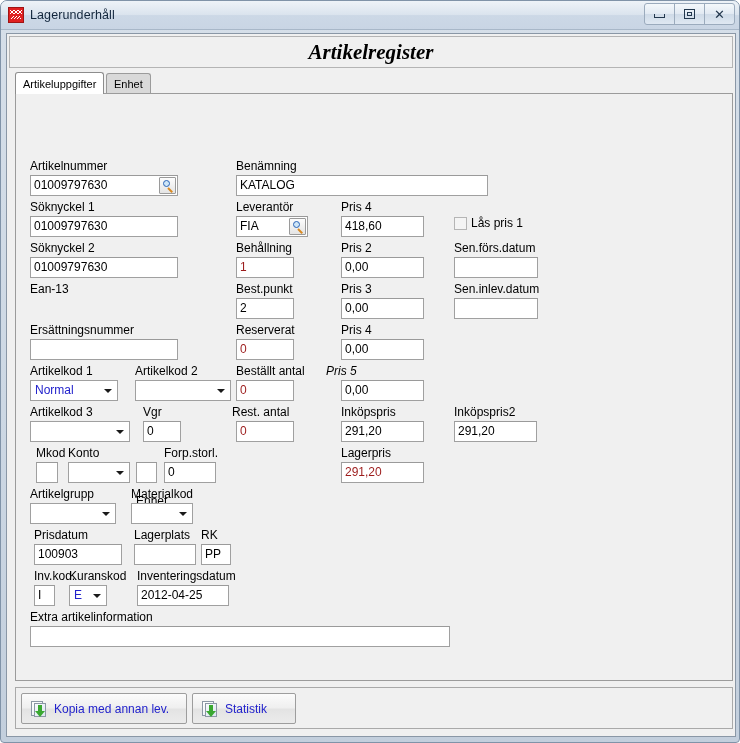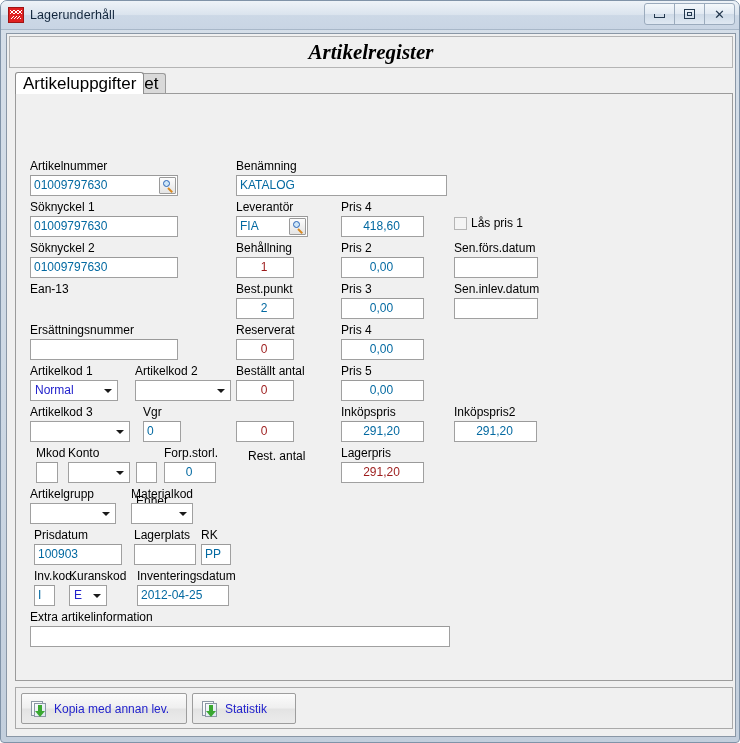--- a/index.html
+++ b/index.html
@@ -148,21 +148,21 @@
     width: 718px; height: 21px;
   }
   .tab {
     position: absolute;
     top: 0;
     height: 21px;
     box-sizing: border-box;
     padding: 0 7px;
     display: flex;
     align-items: center;
-    font-size: 17px;
+    font-size: 11px;
     color: #000;
     background: #d9d9d9;
     border: 1px solid #9b9b9b;
     border-bottom: none;
     border-radius: 3px 3px 0 0;
   }
   .tab.active {
     background: #ffffff;
     border-color: #8d8d8d;
     z-index: 3;
@@ -186,27 +186,27 @@
   }
   .tb {
     position: absolute;
     box-sizing: border-box;
     background: #ffffff;
     border: 1px solid #a0a0a0;
     border-top-color: #9a9a9a;
     height: 21px;
     font-size: 12px;
     font-family: "Liberation Sans", sans-serif;
-    color: #0369a1;
+    color: #000000;
     line-height: 19px;
     padding: 0 3px;
     overflow: hidden;
     white-space: nowrap;
   }
-  .tb.r { text-align: center; padding-right: 5px; }
+  .tb.r { text-align: left; padding-right: 5px; }
   .tb.red { color: #9c1b1b; }
   .tb.hasbtn { padding-right: 22px; }
 
   .lookup {
     position: absolute;
     right: 2px; top: 2px;
     width: 17px; height: 17px;
     box-sizing: border-box;
     background: linear-gradient(to bottom,#fdfdfd,#e4e4e4);
     border: 1px solid #9a9a9a;
@@ -486,57 +486,57 @@
         <span class="arrow"></span>
       </div>
 
       <div class="lbl" style="left:121px; top:475px;">Inventeringsdatum</div>
       <div class="tb" style="left:121px; top:491px; width:92px;">2012-04-25</div>
 
       <div class="lbl" style="left:14px; top:516px;">Extra artikelinformation</div>
       <div class="tb" style="left:14px; top:532px; width:420px;"></div>
 
       <div class="lbl" style="left:220px; top:65px;">Benämning</div>
-      <div class="tb" style="left:220px; top:81px; width:211px;">KATALOG</div>
+      <div class="tb" style="left:220px; top:81px; width:252px;">KATALOG</div>
 
       <div class="lbl" style="left:220px; top:106px;">Leverantör</div>
       <div class="tb hasbtn" style="left:220px; top:122px; width:72px;">FIA</div>
       <div class="lookup" style="left:273px; top:124px;">
         <span class="mg-lens"></span>
           <span class="mg-handle"></span>
       </div>
 
       <div class="lbl" style="left:220px; top:147px;">Behållning</div>
       <div class="tb r red" style="left:220px; top:163px; width:58px;">1</div>
 
       <div class="lbl" style="left:220px; top:188px;">Best.punkt</div>
       <div class="tb r" style="left:220px; top:204px; width:58px;">2</div>
 
       <div class="lbl" style="left:220px; top:229px;">Reserverat</div>
       <div class="tb r red" style="left:220px; top:245px; width:58px;">0</div>
 
       <div class="lbl" style="left:220px; top:270px;">Beställt antal</div>
       <div class="tb r red" style="left:220px; top:286px; width:58px;">0</div>
 
-      <div class="lbl" style="left:232px; top:311px;margin-top:44px;">Rest. antal</div>
+      <div class="lbl" style="left:216px; top:311px;">Rest. antal</div>
       <div class="tb r red" style="left:220px; top:327px; width:58px;">0</div>
 
       <div class="lbl" style="left:325px; top:106px;">Pris 4</div>
       <div class="tb r" style="left:325px; top:122px; width:83px;">418,60</div>
 
       <div class="lbl" style="left:325px; top:147px;">Pris 2</div>
       <div class="tb r" style="left:325px; top:163px; width:83px;">0,00</div>
 
       <div class="lbl" style="left:325px; top:188px;">Pris 3</div>
       <div class="tb r" style="left:325px; top:204px; width:83px;">0,00</div>
 
       <div class="lbl" style="left:325px; top:229px;">Pris 4</div>
       <div class="tb r" style="left:325px; top:245px; width:83px;">0,00</div>
 
-      <div class="lbl" style="left:325px; top:270px;">Pris 5</div>
+      <div class="lbl" style="left:310px; top:270px;font-style:italic;">Pris 5</div>
       <div class="tb r" style="left:325px; top:286px; width:83px;">0,00</div>
 
       <div class="lbl" style="left:325px; top:311px;">Inköpspris</div>
       <div class="tb r" style="left:325px; top:327px; width:83px;">291,20</div>
 
       <div class="lbl" style="left:325px; top:352px;">Lagerpris</div>
       <div class="tb r red" style="left:325px; top:368px; width:83px;">291,20</div>
 
       <div class="chk-wrap" style="left:438px; top:122px;">
         <span class="chk-box"></span>

